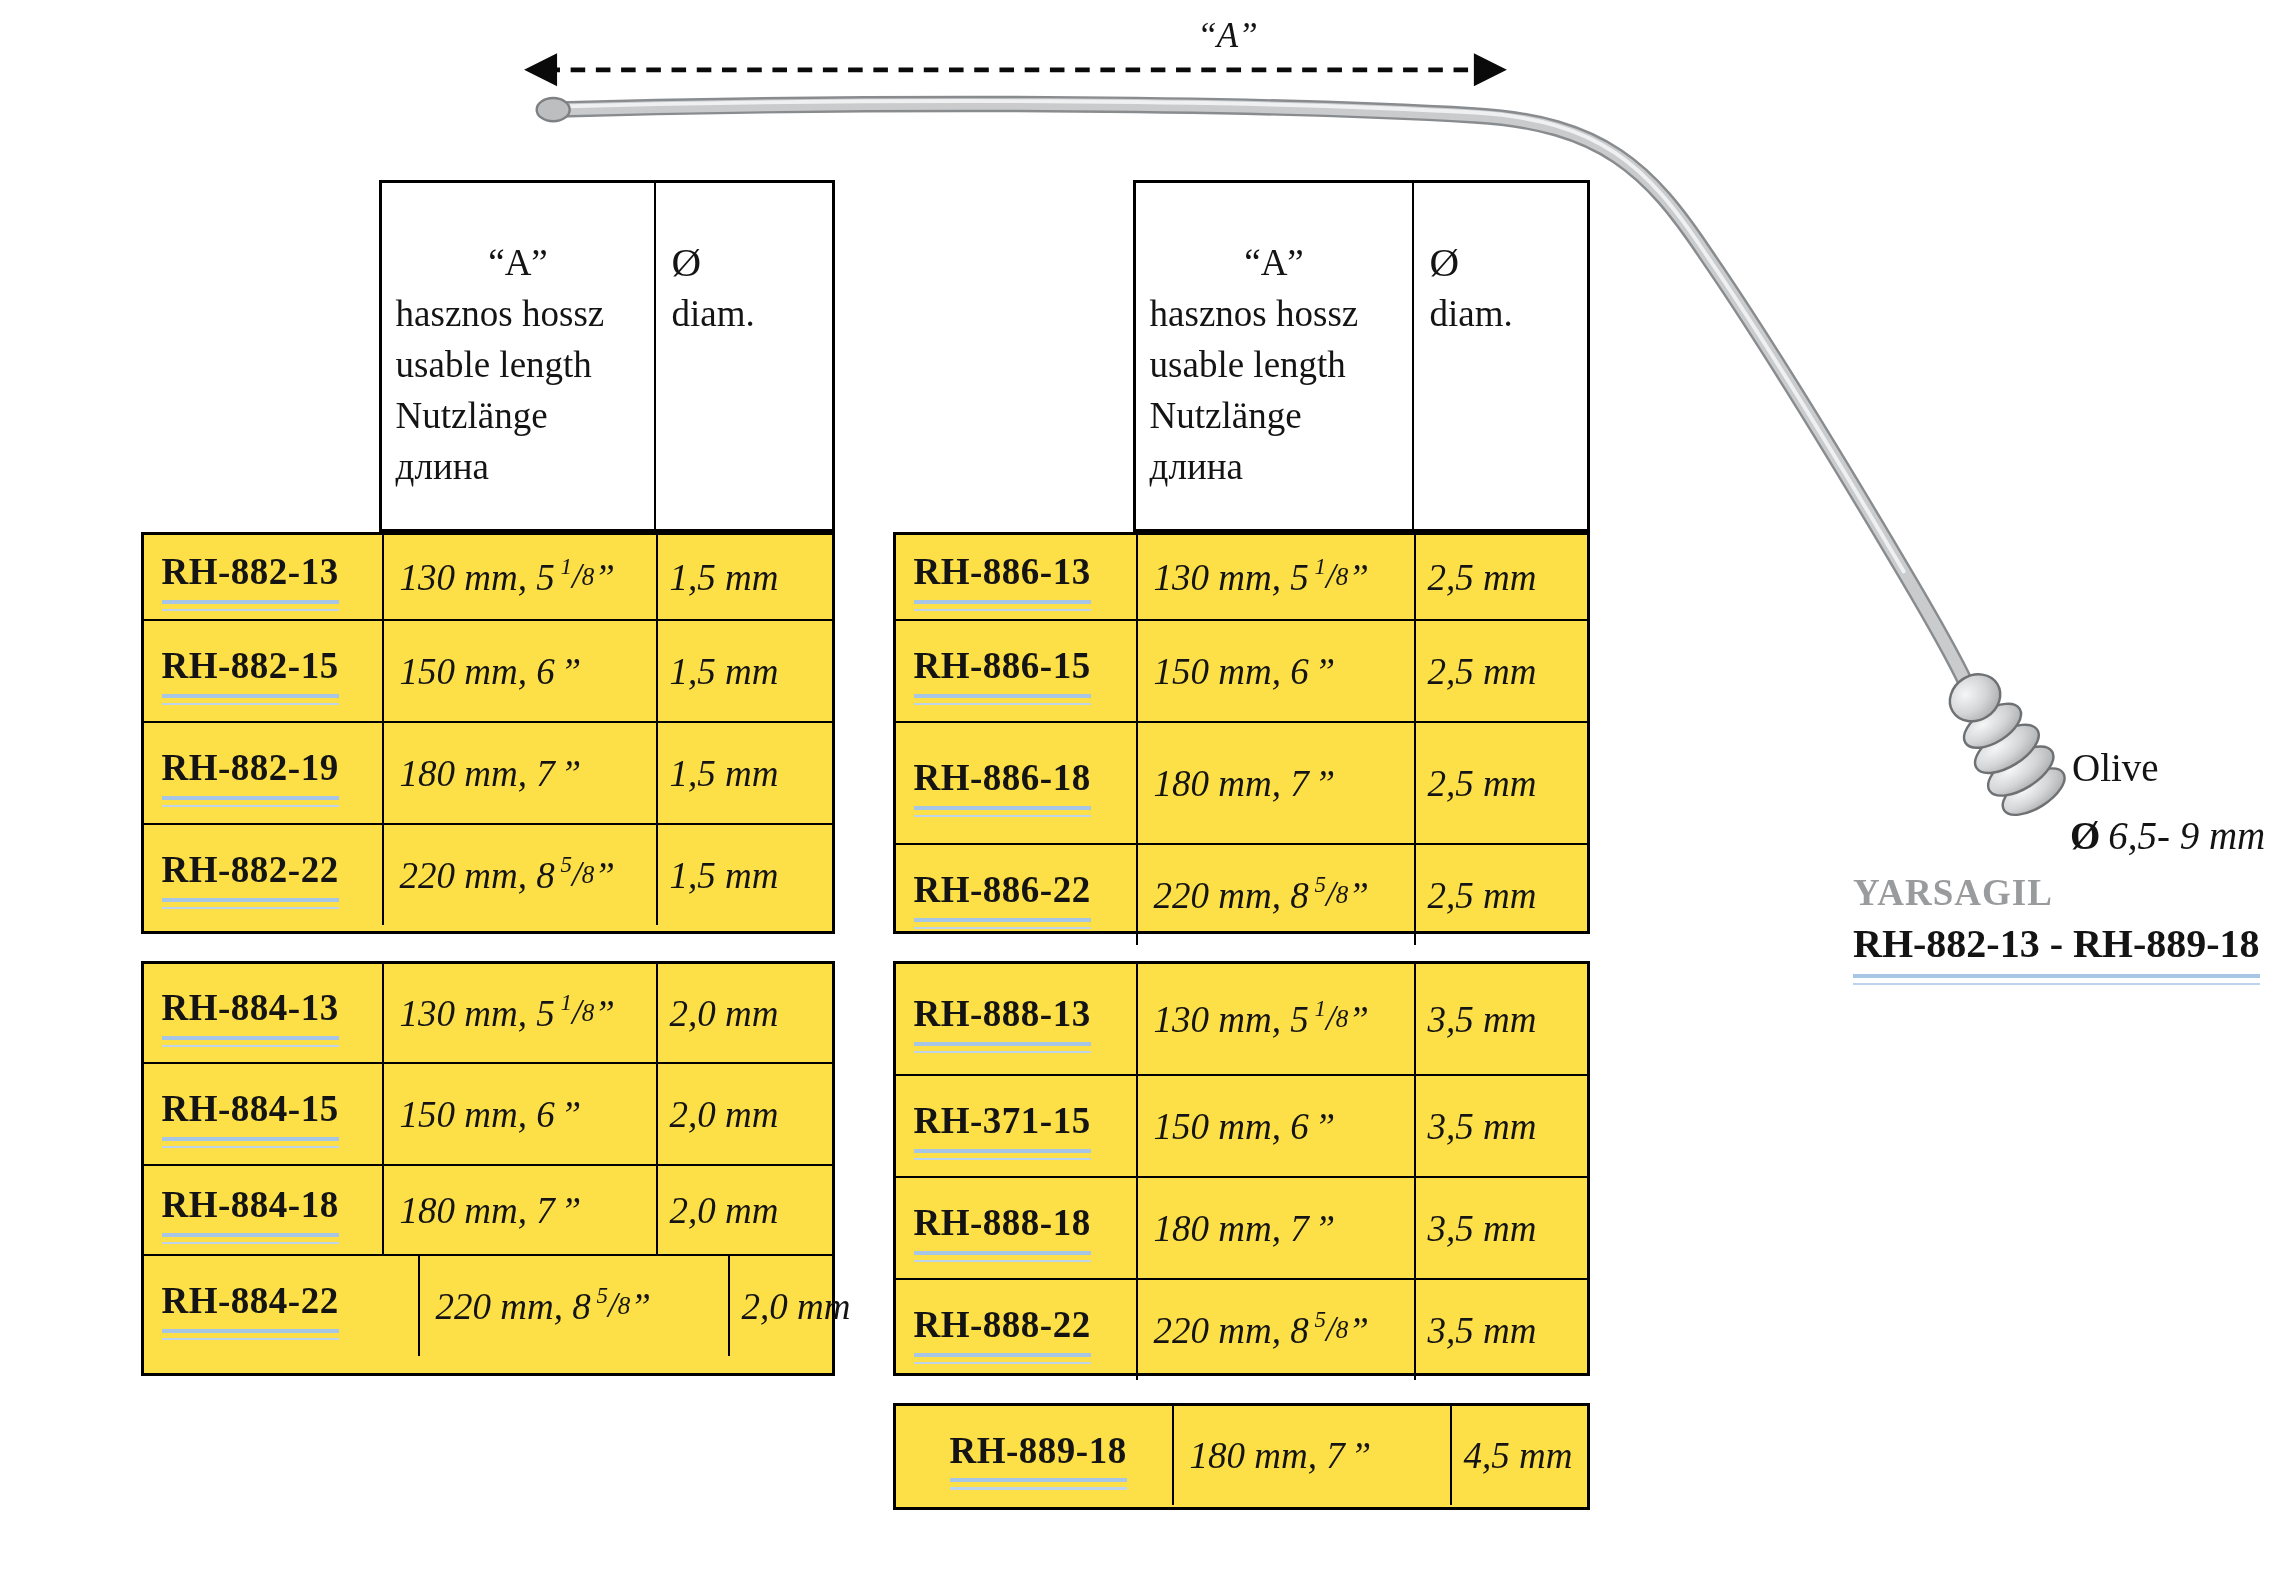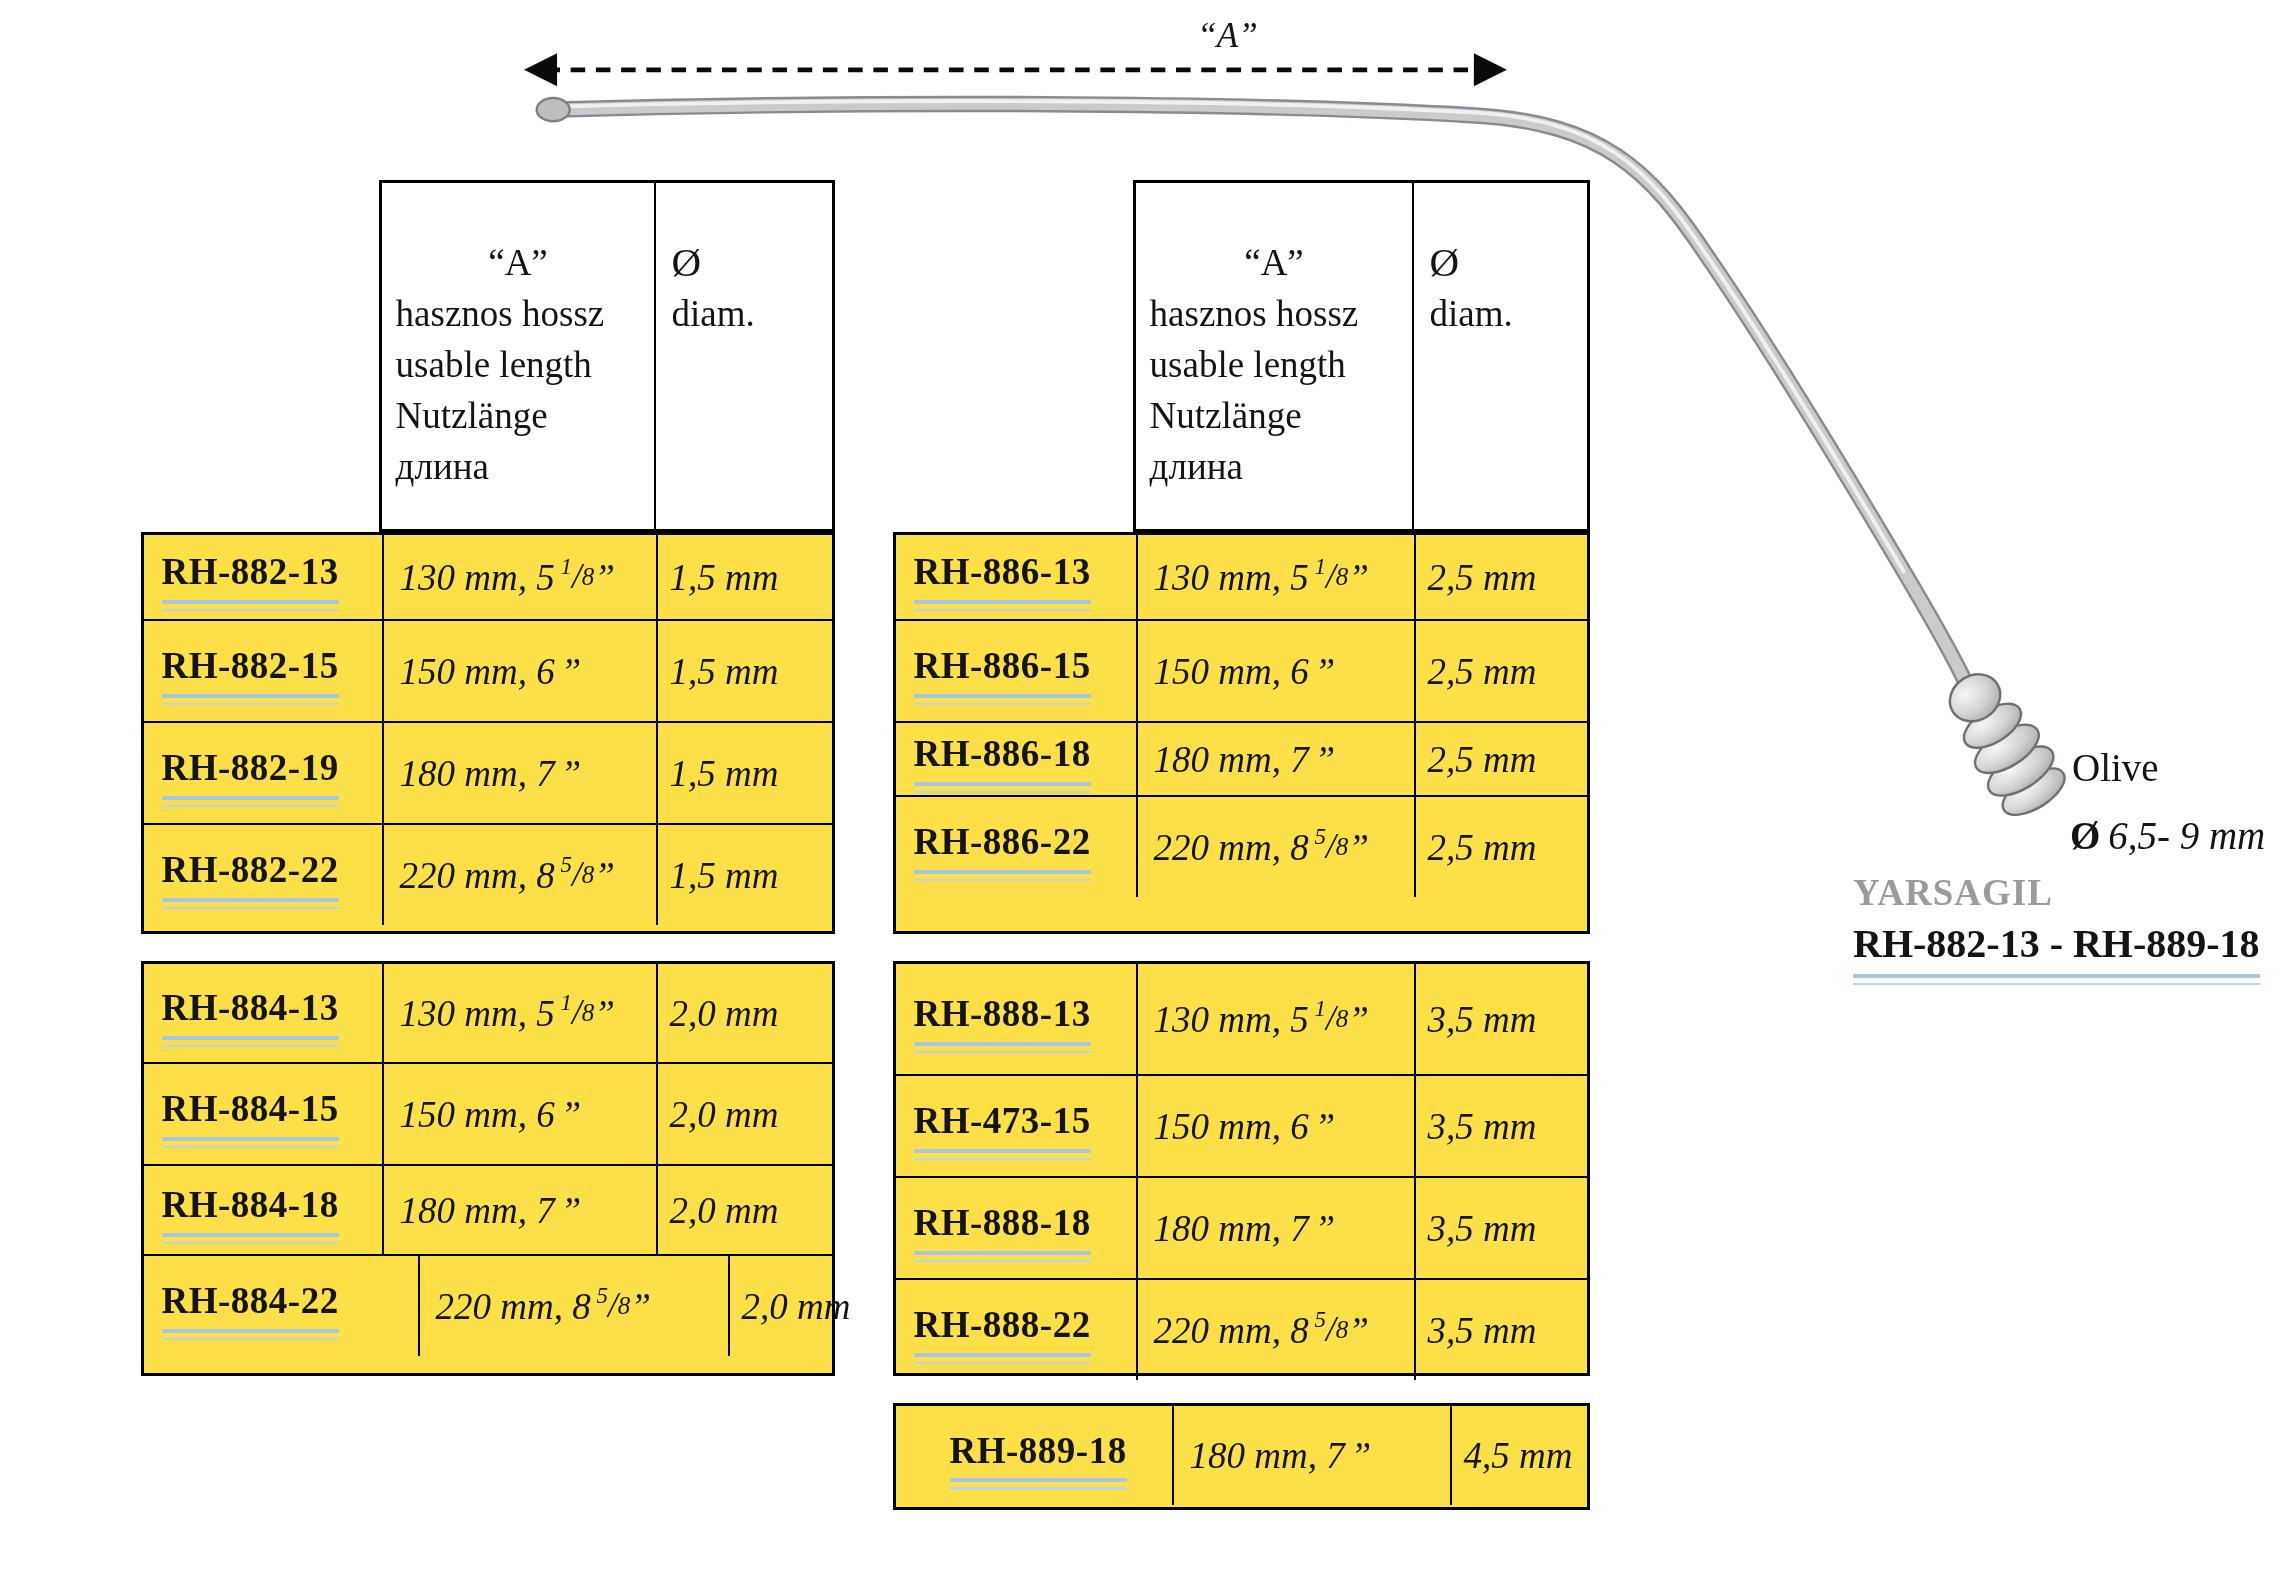--- a/index.html
+++ b/index.html
@@ -266,21 +266,21 @@
             <span>150 mm, 6</span>
             <sup class="fr"></sup>
             <span class="frs"></span>
             <span class="frd"></span>
             <span>”</span>
           </div>
         <div class="c dia">
             <span>2,5 mm</span>
           </div>
       </div>
-      <div class="trow bb" style="grid-template-columns:240px 278px 1fr;height:74px;">
+      <div class="trow bb" style="grid-template-columns:240px 278px 1fr;height:122px;">
         <div class="c code">
             <span class="codetxt ul2">RH-886-18</span>
           </div>
         <div class="c len">
             <span>180 mm, 7</span>
             <sup class="fr"></sup>
             <span class="frs"></span>
             <span class="frd"></span>
             <span>”</span>
           </div>
@@ -318,21 +318,21 @@
             <span class="frs">/</span>
             <span class="frd">8</span>
             <span>”</span>
           </div>
         <div class="c dia">
             <span>3,5 mm</span>
           </div>
       </div>
       <div class="trow bb" style="grid-template-columns:240px 278px 1fr;height:102px;">
         <div class="c code">
-            <span class="codetxt ul2">RH-473-15</span>
+            <span class="codetxt ul2">RH-371-15</span>
           </div>
         <div class="c len">
             <span>150 mm, 6</span>
             <sup class="fr"></sup>
             <span class="frs"></span>
             <span class="frd"></span>
             <span>”</span>
           </div>
         <div class="c dia">
             <span>3,5 mm</span>

